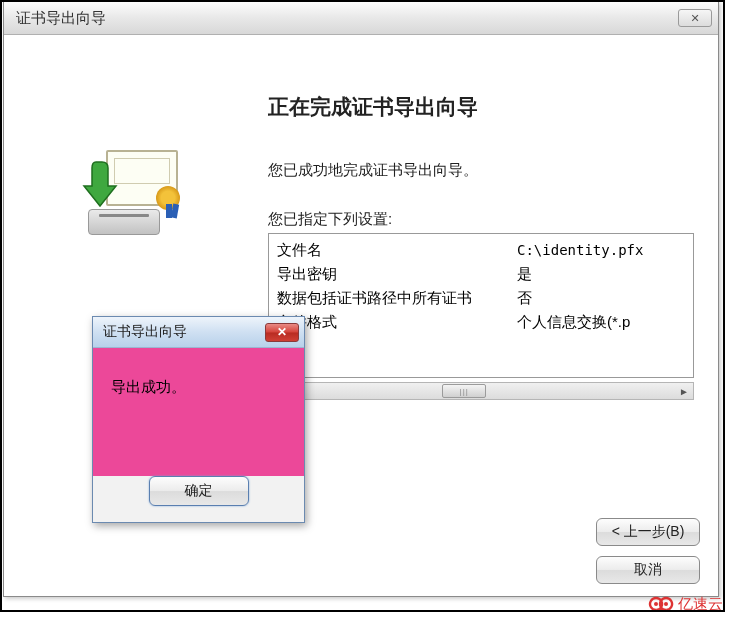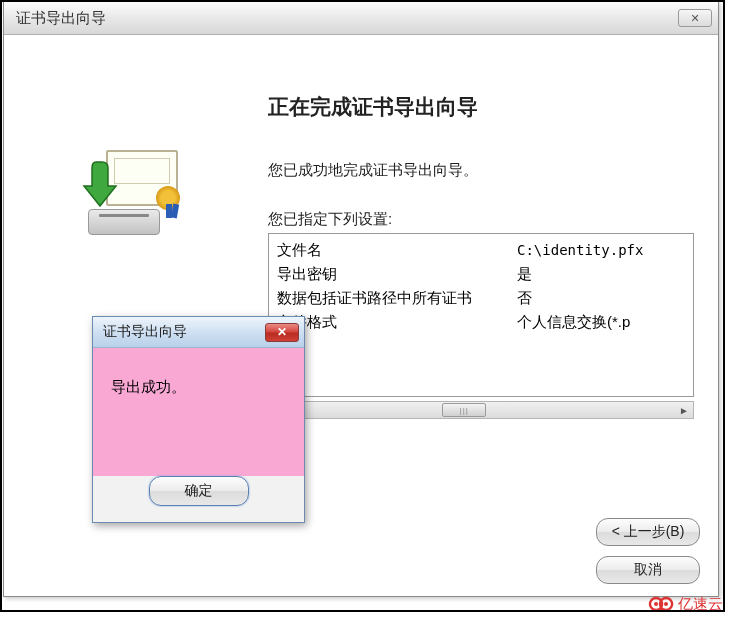--- a/index.html
+++ b/index.html
@@ -115,21 +115,21 @@
   flex: 1;
   padding: 18px 24px 0 16px;
   position: relative;
 }
 .heading { font-size: 21px; font-weight: bold; color: #222; margin-top: 40px; margin-bottom: 40px; }
 .line1 { font-size: 15px; color: #222; margin-bottom: 30px; }
 .line2 { font-size: 15px; color: #222; margin-bottom: 4px; }
 .settings-box {
   border: 1px solid #999;
   background: #fff;
-  height: 164px;
+  height: 145px;
   font-size: 15px;
   padding: 4px 8px;
   overflow: hidden;
 }
 .settings-row { display: flex; line-height: 24px; }
 .settings-label { width: 240px; white-space: nowrap; }
 .settings-value { flex: 1; font-family: Consolas, monospace; font-size: 14px; white-space: nowrap; }
 .settings-value.sim { font-family: inherit; font-size: 15px; }
 
 .hscroll {
@@ -149,21 +149,21 @@
   position: absolute;
   right: 18px; bottom: 12px;
   display: flex;
   gap: 10px;
   flex-direction: column;
 }
 .win-btn {
   min-width: 104px;
   height: 28px;
   border: 1px solid #8a8a8a;
-  border-radius: 12px;
+  border-radius: 6px;
   background: linear-gradient(to bottom, #fdfdfd 0%, #ececec 48%, #dcdcdc 52%, #e8e8e8 100%);
   font-size: 14px;
   color: #222;
   cursor: pointer;
   padding: 0 10px;
 }
 
 
 .dialog {
   position: absolute;
@@ -186,21 +186,21 @@
   border: 1px solid #8a3a3a;
   border-radius: 3px;
   background: linear-gradient(to bottom, #e98a85 0%, #d4433a 48%, #b82c22 52%, #cf3f34 100%);
   color: #fff;
   display:flex; align-items:center; justify-content:center;
   font-family: Arial; font-size: 12px; font-weight: bold;
   cursor: pointer;
 }
 .dialog-body {
   padding: 30px 18px 22px;
-  background: #f9a8d4;
+  background: #ec4899;
   font-size: 15px;
   min-height: 128px;
 }
 .dialog-footer {
   display: flex; justify-content: center;
   padding: 0 0 16px;
 }
 .dialog-footer .win-btn { min-width: 100px; height: 30px; border-color: #5a7fb0; box-shadow: 0 0 2px #7aa5d8; }
 
 .watermark {

